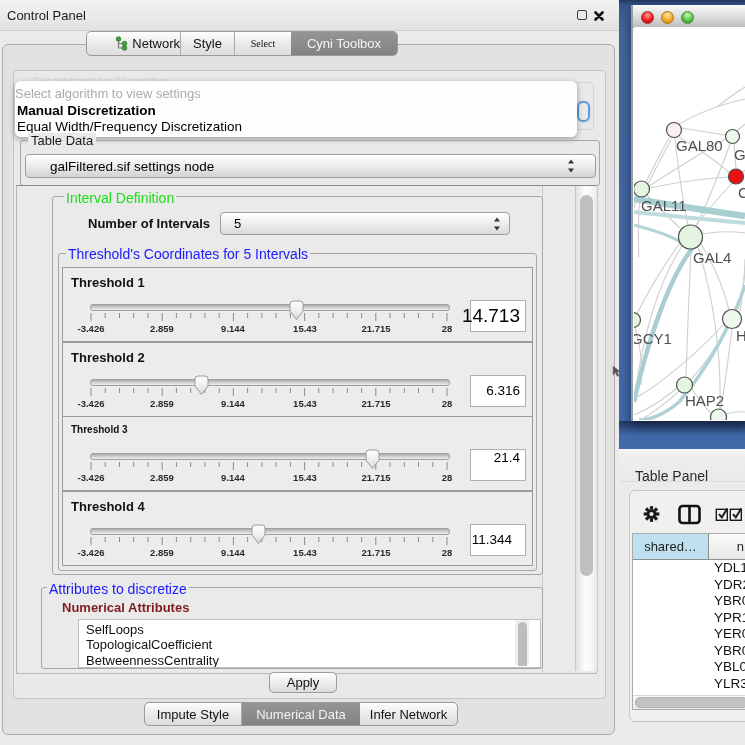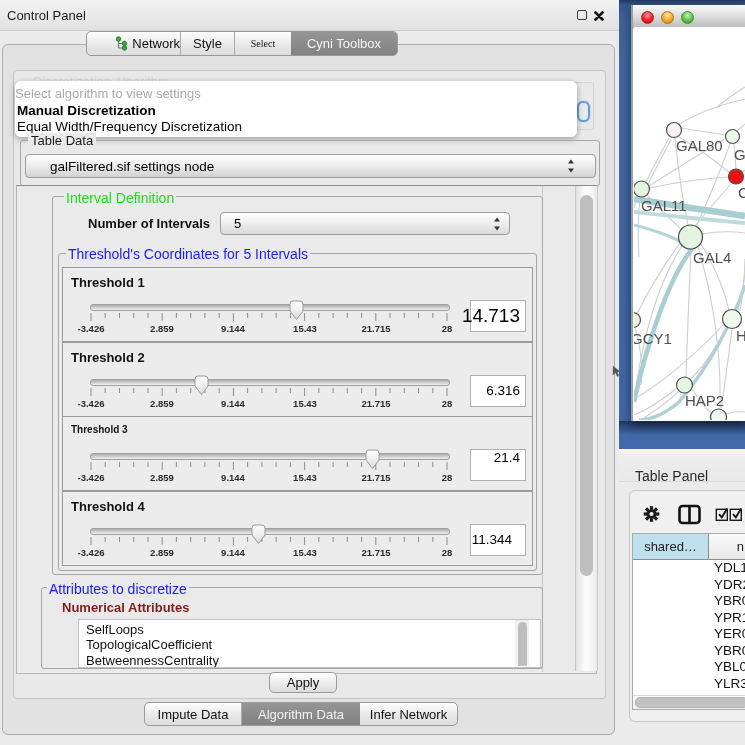--- a/index.html
+++ b/index.html
@@ -303,22 +303,22 @@
 </div>
 
 <div class="abs" style="left:515px;top:620px;width:14px;height:45px;background:#F0F0F0;"></div>
 <div class="abs" style="left:518px;top:622px;width:9px;height:44px;background:#BDBDBD;border-radius:5px 5px 0 0;"></div>
 
 <div class="abs" style="left:269px;top:672px;width:66px;height:19px;border:1px solid #9C9C9C;border-radius:5px;
      background:linear-gradient(#FFFFFF,#EDEDED 50%,#DCDCDC);display:flex;align-items:center;justify-content:center;font-size:13px;color:#111;">Apply</div>
 
 <div class="abs" style="left:144px;top:702px;height:22px;border:1px solid #9A9A9A;border-radius:5px;
      background:linear-gradient(#FEFEFE,#E8E8E8 55%,#DDDDDD);display:flex;overflow:hidden;">
-  <div style="width:96px;display:flex;align-items:center;justify-content:center;font-size:13px;color:#111;border-right:1px solid #ABABAB;">Impute Data</div>
-  <div style="width:118px;display:flex;align-items:center;justify-content:center;font-size:13px;color:#F4F4F4;background:linear-gradient(#959595,#828282);">Algorithm Data</div>
+  <div style="width:96px;display:flex;align-items:center;justify-content:center;font-size:13px;color:#111;border-right:1px solid #ABABAB;">Impute Style</div>
+  <div style="width:118px;display:flex;align-items:center;justify-content:center;font-size:13px;color:#F4F4F4;background:linear-gradient(#959595,#828282);">Numerical Data</div>
   <div style="width:97px;display:flex;align-items:center;justify-content:center;font-size:13px;color:#111;">Infer Network</div>
 </div>
 
 <svg class="abs" style="left:611px;top:365px;" width="12" height="14">
   <path d="M2,1 L2,10 L4.5,7.8 L6.2,11.5 L8,10.6 L6.3,7 L9.4,6.8 Z" fill="#555" stroke="#777" stroke-width="0.5"></path>
 </svg>
 
 <div class="abs" style="left:619px;top:0;width:126px;height:449px;
      background:linear-gradient(180deg,#24385C 0px,#35568B 5px,#3F6298 20px,#43679F 60px,#4168A8 449px);"></div>
 

